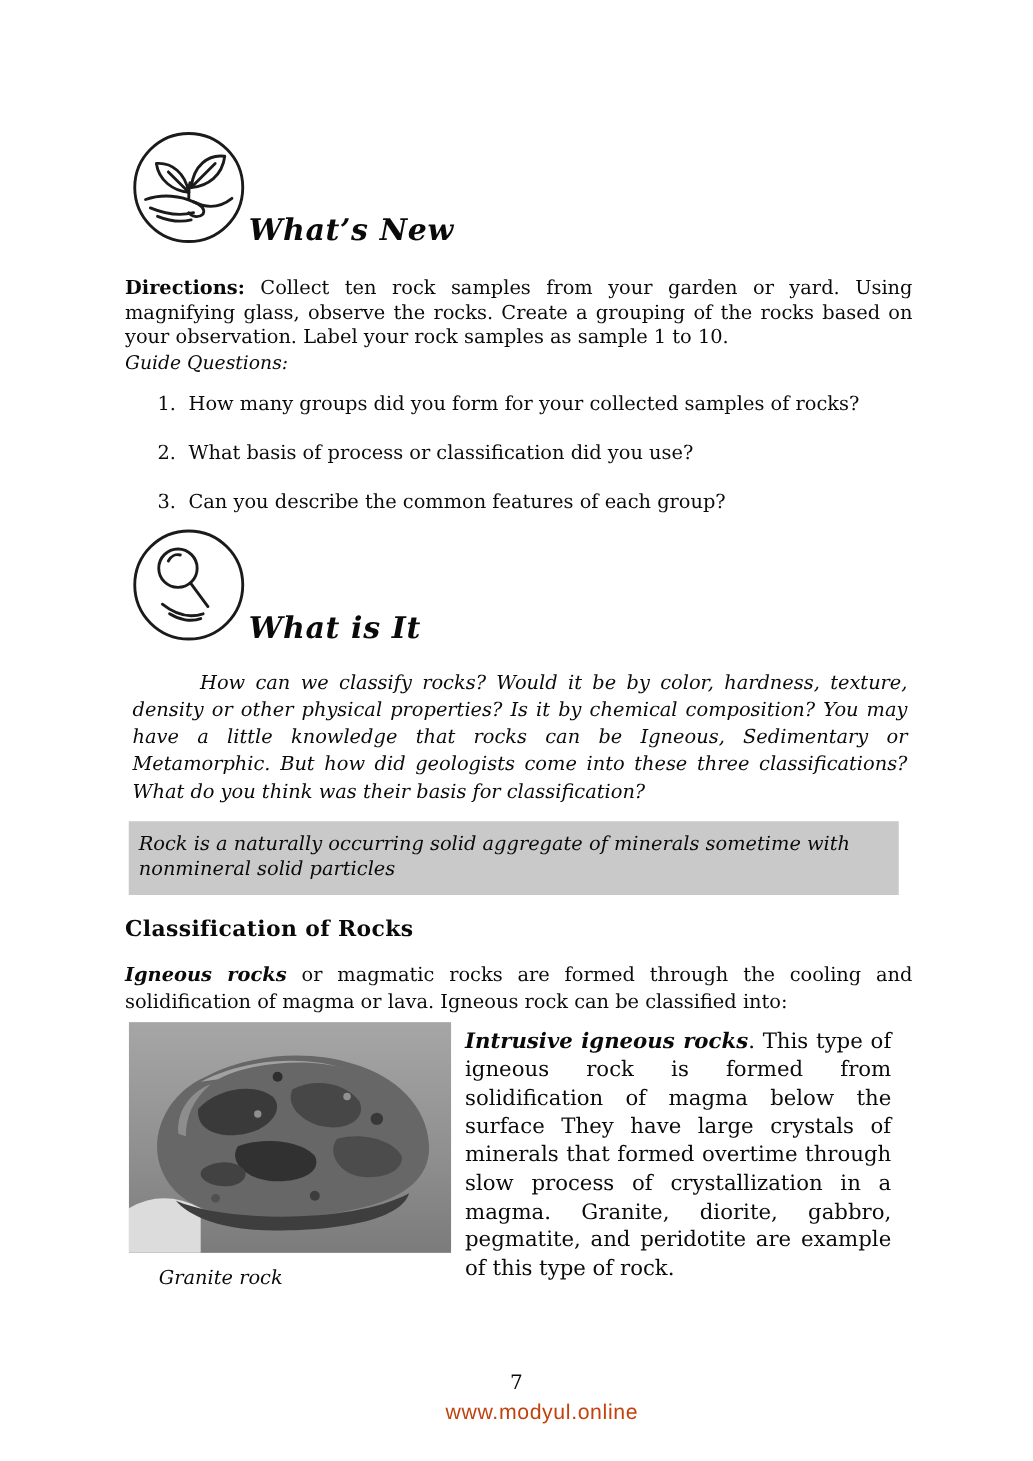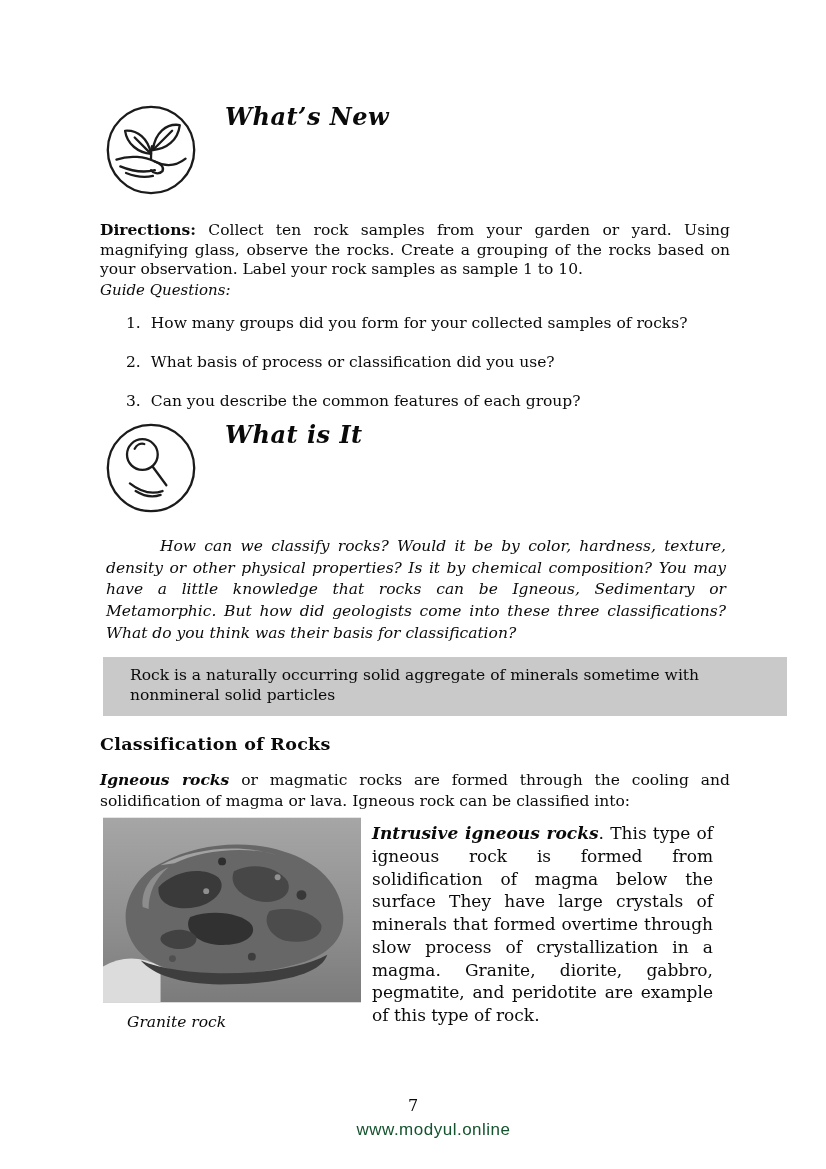--- a/index.html
+++ b/index.html
@@ -7,21 +7,21 @@
   body {
     background:#ffffff;
     font-family:"DejaVu Serif", serif;
     color:#0a0a0a;
     position:relative;
     overflow:hidden;
   }
   .page { position:absolute; inset:0; background:#ffffff; }
 
   
-  .section-header { position:absolute; left:103px; display:flex; align-items:flex-start; gap:26px; }
+  .section-header { position:absolute; left:103px; display:flex; align-items:flex-end; }
   .round-icon { width:96px; height:96px; flex:0 0 auto; }
   .section-title {
     font-size:24px; font-weight:bold; font-style:italic;
     letter-spacing:0.5px;
   }
   .hdr-whats-new { top:102px; }
   .hdr-what-is-it { top:420px; }
 
   
   .para { position:absolute; text-align:justify; font-size:15.5px; line-height:1.27; }
@@ -29,23 +29,23 @@
   .directions .lead { font-weight:bold;margin-top:12px; }
   .guide-label { position:absolute; top:281px; left:100px; font-style:italic; font-size:15px; }
 
   .questions { position:absolute; top:314px; left:126px; width:600px; }
   .question-row { display:flex; gap:10px; margin-bottom:21px; font-size:15.5px; }
   .q-num { flex:0 0 auto; }
 
   .intro { top:536px; left:106px; width:620px; line-height:1.40; text-indent:54px;font-style:italic; }
 
   .def-box {
-    position:absolute; top:657px; left:103px; width:684px;
-    padding:8px 12px 10px 27px;
-    font-size:15.5px; line-height:1.32;
+    position:absolute; top:657px; left:103px; width:616px;
+    padding:8px 12px 10px 8px;
+    font-style:italic; font-size:15.5px; line-height:1.32;
   }
 
   .class-heading {
     position:absolute; top:734px; left:100px;
     font-size:17.5px; font-weight:bold; letter-spacing:0.3px;
   }
 
   .igneous { top:769px; left:100px; width:630px; line-height:1.36; }
   .bold-italic { font-weight:bold; font-style:italic; }
 
@@ -166,15 +166,15 @@
       <circle cx="176" cy="60" r="3" fill="#909090"></circle>
 
       <path d="M38,144 C80,162 182,162 226,138 C220,158 176,168 118,168 C78,168 50,158 38,144 Z" fill="#3e3e3e"></path>
     </svg>
     <figcaption class="figure-caption">Granite rock</figcaption>
   </figure>
 
   <p class="para intrusive"><span class="bold-italic">Intrusive igneous rocks</span><span>. This type of igneous rock is formed from solidification of magma below the surface They have large crystals of minerals that formed overtime through slow process of crystallization in a magma. Granite, diorite, gabbro, pegmatite, and peridotite are example of this type of rock.</span></p>
 
   <div class="page-number">7</div>
-  <div class="watermark" style="color:#14532d;padding-left:41px;">www.modyul.online</div>
+  <div class="watermark" style="color:#c2410c;padding-left:41px;">www.modyul.online</div>
 
 </div>
 
 </body></html>

